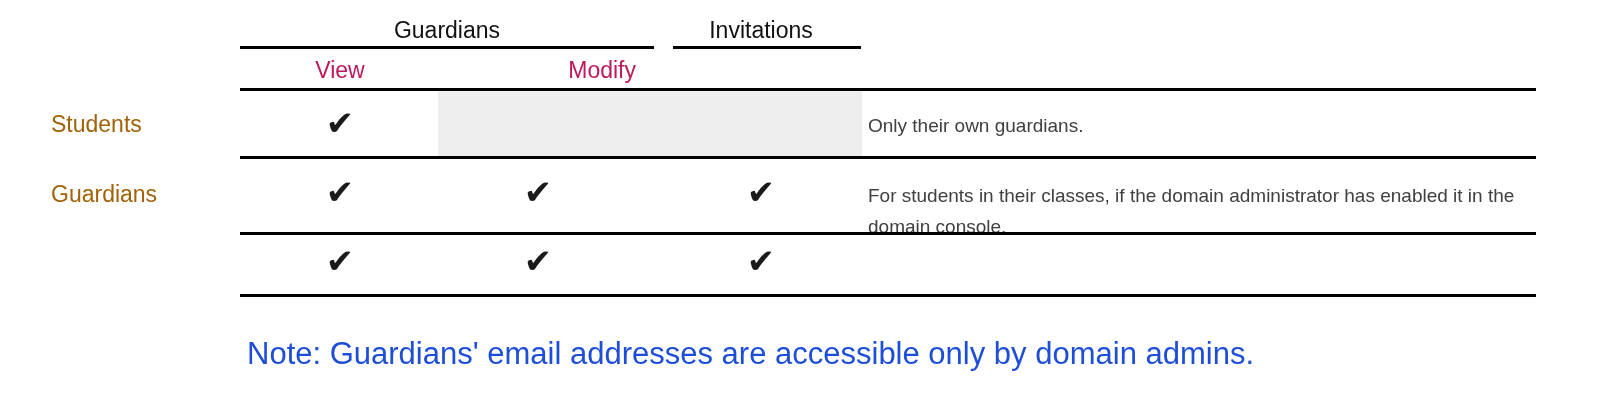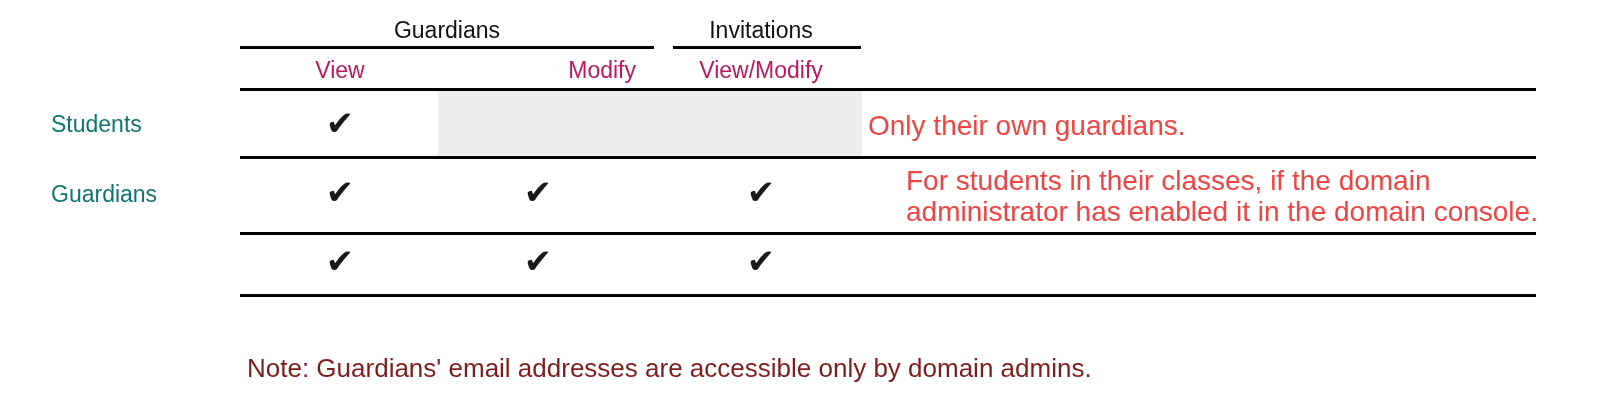--- a/index.html
+++ b/index.html
@@ -45,21 +45,21 @@
     text-align: center;
     color: #be185d;
     white-space: nowrap;
   }
 
   
   .row-label {
     position: absolute;
     font-size: 23px;
     line-height: 28px;
-    color: #0f766e;
+    color: #a16207;
     white-space: nowrap;
   }
 
   
   .check {
     position: absolute;
     text-align: center;
     font-size: 34px;
     line-height: 34px;
     font-weight: bold;
@@ -69,52 +69,50 @@
 
   
   .shade {
     position: absolute;
     background: #eeeeee;
   }
 
   
   .desc {
     position: absolute;
-    font-size: 28px;
+    font-size: 19px;
     line-height: 31px;
-    color: #ef4444;
+    color: #404040;
   }
 
   
   .note {
     position: absolute;
-    font-size: 26px;
+    font-size: 31px;
     line-height: 28px;
-    color: #7f1d1d;
+    color: #1d4ed8;
     white-space: nowrap;
-    margin-top: 14px;
   }
 </style>
 </head>
 <body>
 
 <div class="page">
 
   <div class="group-label" style="left:240px; top:16px; width:414px;">Guardians</div>
 
   <div class="group-label" style="left:661px; top:16px; width:200px;">Invitations</div>
 
   <div class="rule" style="left:240px; top:46px; width:414px; height:3px;"></div>
   <div class="rule" style="left:673px; top:46px; width:188px; height:3px;"></div>
 
   <div class="col-head" style="left:240px; top:56px; width:200px;">View</div>
 
   <div class="col-head" style="left:440px; top:56px; width:196px;text-align:right;">Modify</div>
 
-  <div class="col-head" style="left:661px; top:56px; width:200px;">View/Modify</div>
 
   <div class="rule" style="left:240px; top:88px; width:1296px; height:3px;"></div>
 
   <div class="shade" style="left:438px; top:91px; width:424px; height:65px;"></div>
 
   <div class="row-label" style="left:51px; top:110px;">Students</div>
 
   <div class="check" style="left:240px; top:106px; width:200px;">✔</div>
 
   <div class="check" style="left:440px; top:106px; width:196px;"></div>
@@ -126,21 +124,21 @@
   <div class="rule" style="left:240px; top:156px; width:1296px; height:3px;"></div>
 
   <div class="row-label" style="left:51px; top:180px;">Guardians</div>
 
   <div class="check" style="left:240px; top:175px; width:200px;">✔</div>
 
   <div class="check" style="left:440px; top:175px; width:196px;">✔</div>
 
   <div class="check" style="left:661px; top:175px; width:200px;">✔</div>
 
-  <div class="desc" style="left:868px; top:165px; width:648px;margin-left:38px;">For students in their classes, if the domain administrator has enabled it in the domain console.</div>
+  <div class="desc" style="left:868px; top:180px; width:648px;">For students in their classes, if the domain administrator has enabled it in the domain console.</div>
 
   <div class="rule" style="left:240px; top:232px; width:1296px; height:3px;"></div>
 
 
   <div class="check" style="left:240px; top:244px; width:200px;">✔</div>
 
   <div class="check" style="left:440px; top:244px; width:196px;">✔</div>
 
   <div class="check" style="left:661px; top:244px; width:200px;">✔</div>
 

